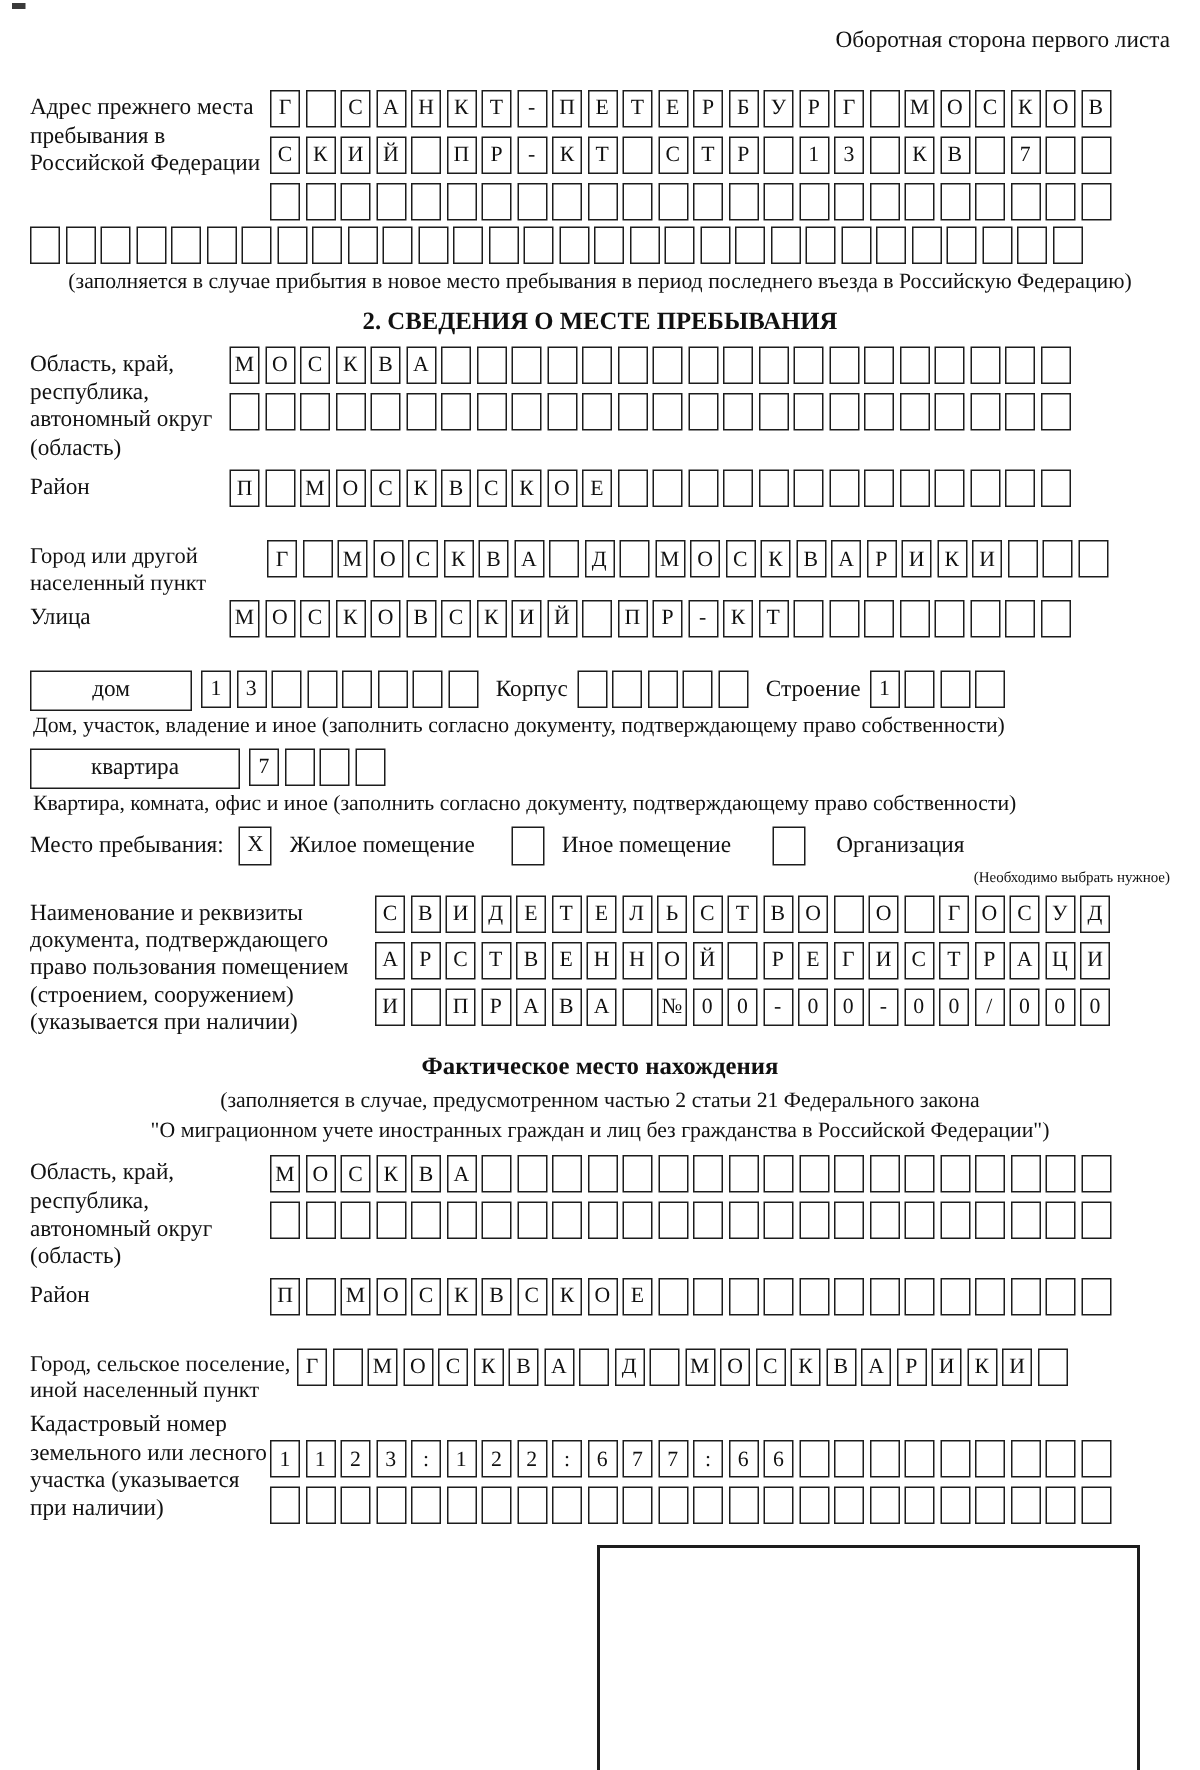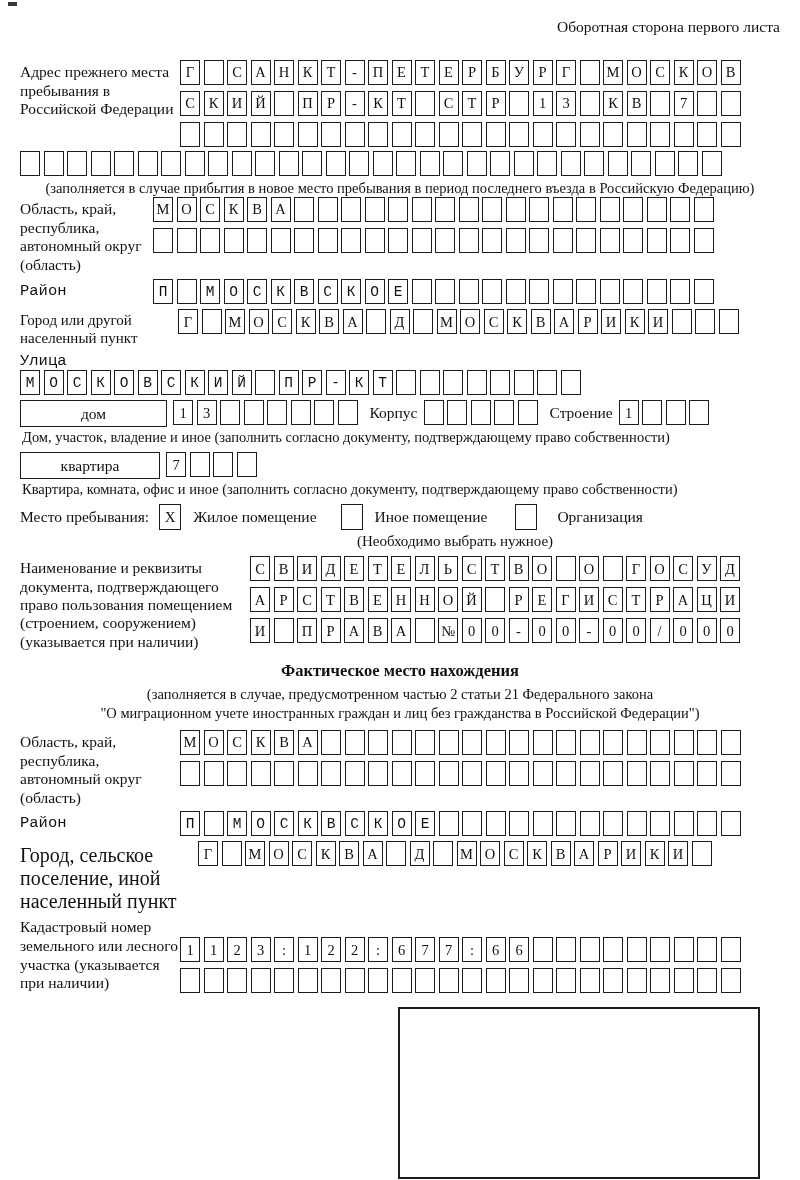--- a/index.html
+++ b/index.html
@@ -26,40 +26,40 @@
     font-size:14.5px; line-height:1;
   }
 
   .w160 { width:160px; } .w133 { width:133px; } .w158 { width:158px; }
   .w230 { width:230px; } .w178 { width:178px; }
 
   .fullrow { margin-top:4px; }
   .center-note { text-align:center; font-size:14.5px; margin-top:4px; }
   .sec-title { text-align:center; font-size:16.5px; font-weight:bold; margin-top:7px; margin-bottom:7px; }
 
-  .mb { margin-bottom:5px;font-family:Liberation Mono, monospace; }
+  .mb { margin-bottom:22px; }
 
   .widebox {
     border:1.6px solid #1c1c1c; height:27px; background:#fff;
     display:flex; align-items:center; justify-content:center;
     font-size:15.5px;
   }
-  .housebox { width:147px; margin-right:6px; }
+  .housebox { width:108px; margin-right:6px; }
   .aptbox { width:140px; margin-right:6px; }
   .inline-lbl { font-size:15.5px; padding:4px 6px 0 12px; }
 
   .caption { font-size:14.5px; margin:2px 0 6px 2px; }
 
   .stay-row { display:flex; align-items:center; margin-top:4px; font-size:15.5px; }
   .checkbox {
     width:22px; height:26px; border:1.7px solid #1c1c1c; background:#fff;
     display:flex; align-items:center; justify-content:center;
     font-size:15px; margin:0 12px 0 10px; flex:0 0 auto;
   }
-  .stay-note { text-align:center; font-size:15px; padding-left:110px; margin:3px 0 6px 0; }
+  .stay-note { text-align:right; font-size:10px; padding-left:110px; margin:3px 0 6px 0; }
 
   .actual-note { text-align:center; font-size:14.5px; line-height:1.35; }
 
   .cad-cells { margin-top:22px; }
 
   .stamp-box {
     margin-left:378px; margin-top:14px;
     width:362px; height:172px;
     border:2px solid #1c1c1c; background:#fff;
   }
@@ -186,20 +186,21 @@
       <span class="cell"></span>
       <span class="cell"></span>
       <span class="cell"></span>
       <span class="cell"></span>
       <span class="cell"></span>
       <span class="cell"></span>
       <span class="cell"></span>
     </div>
   <div class="center-note">(заполняется в случае прибытия в новое место пребывания в период последнего въезда в Российскую Федерацию)</div>
 
+  <div class="sec-title">2. СВЕДЕНИЯ О МЕСТЕ ПРЕБЫВАНИЯ</div>
 
   <div class="row">
     <div class="flabel w133">Область, край, республика, автономный округ (область)</div>
     <div class="cellcol">
       <div class="cells">
           <span class="cell">М</span>
           <span class="cell">О</span>
           <span class="cell">С</span>
           <span class="cell">К</span>
           <span class="cell">В</span>
@@ -305,21 +306,21 @@
         <span class="cell">Р</span>
         <span class="cell">И</span>
         <span class="cell">К</span>
         <span class="cell">И</span>
         <span class="cell"></span>
         <span class="cell"></span>
         <span class="cell"></span>
       </div>
   </div>
 
-  <div class="row mb" style="margin-top:2px;flex-direction:column;">
+  <div class="row mb" style="margin-top:2px;">
     <div class="flabel w133">Улица</div>
     <div class="cells">
         <span class="cell">М</span>
         <span class="cell">О</span>
         <span class="cell">С</span>
         <span class="cell">К</span>
         <span class="cell">О</span>
         <span class="cell">В</span>
         <span class="cell">С</span>
         <span class="cell">К</span>
@@ -555,21 +556,21 @@
         <span class="cell"></span>
         <span class="cell"></span>
         <span class="cell"></span>
         <span class="cell"></span>
         <span class="cell"></span>
         <span class="cell"></span>
       </div>
   </div>
 
   <div class="row">
-    <div class="flabel w178" style="font-size:20px; line-height:1.15;">Город, сельское поселение, иной населенный пункт</div>
+    <div class="flabel w178" style="font-size:15px; line-height:1.15;">Город, сельское поселение, иной населенный пункт</div>
     <div class="cells">
         <span class="cell">Г</span>
         <span class="cell"></span>
         <span class="cell">М</span>
         <span class="cell">О</span>
         <span class="cell">С</span>
         <span class="cell">К</span>
         <span class="cell">В</span>
         <span class="cell">А</span>
         <span class="cell"></span>

